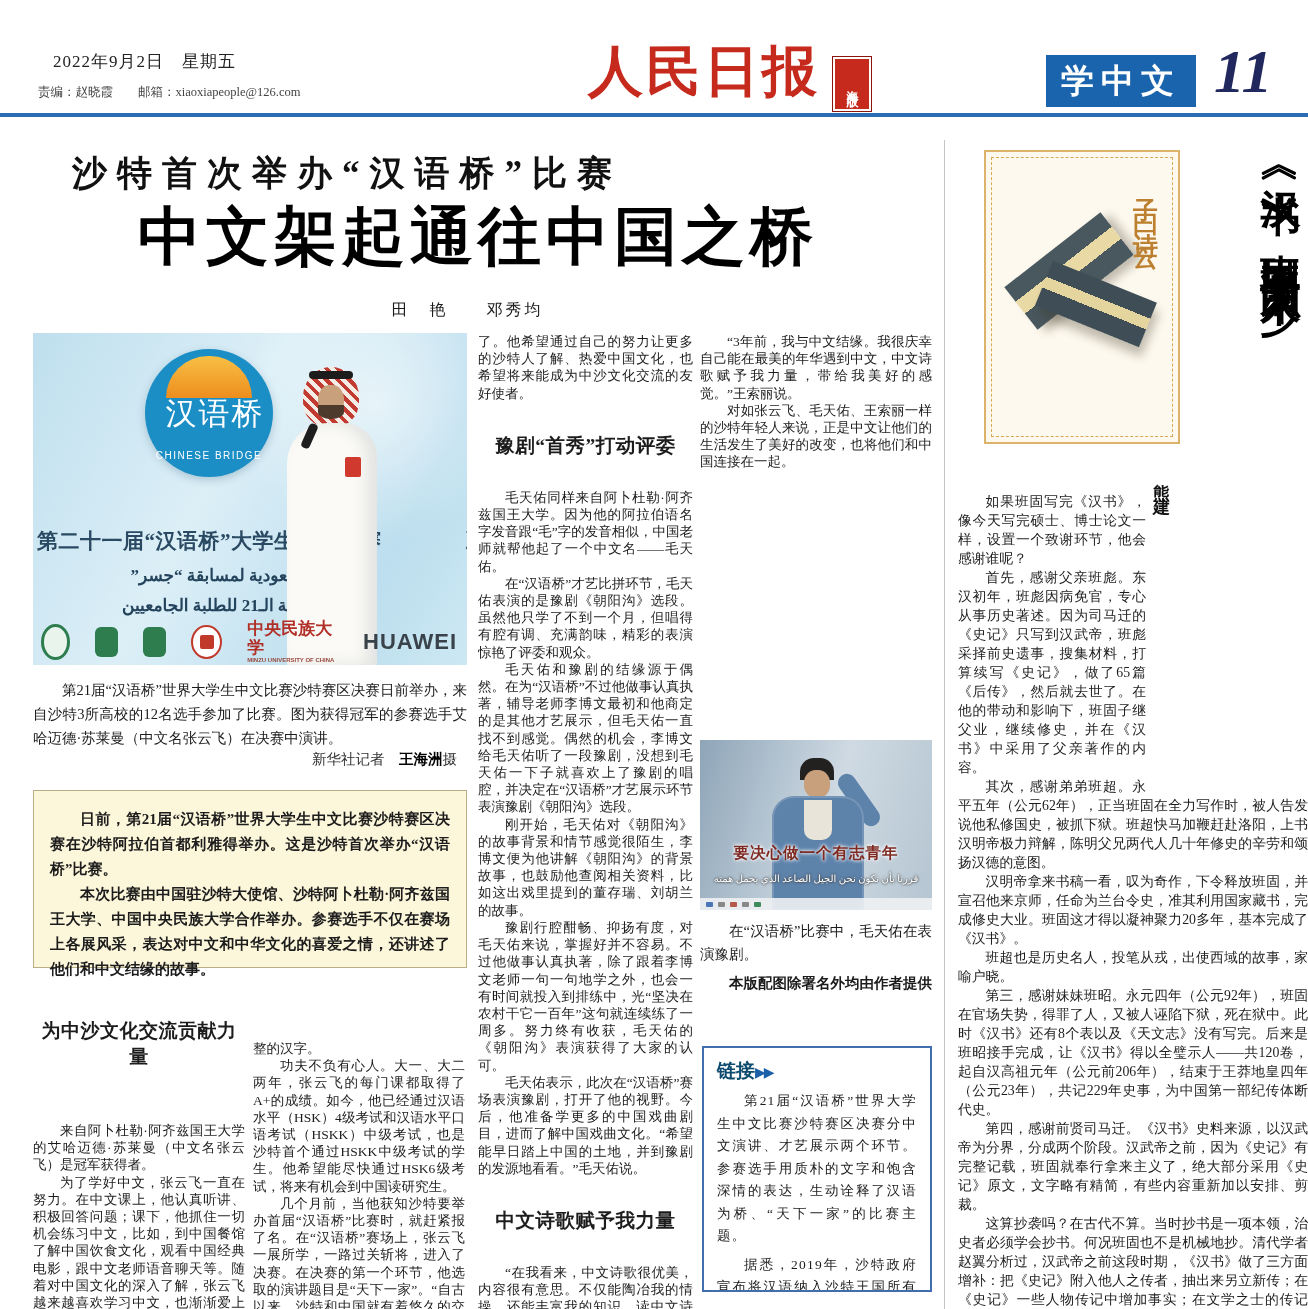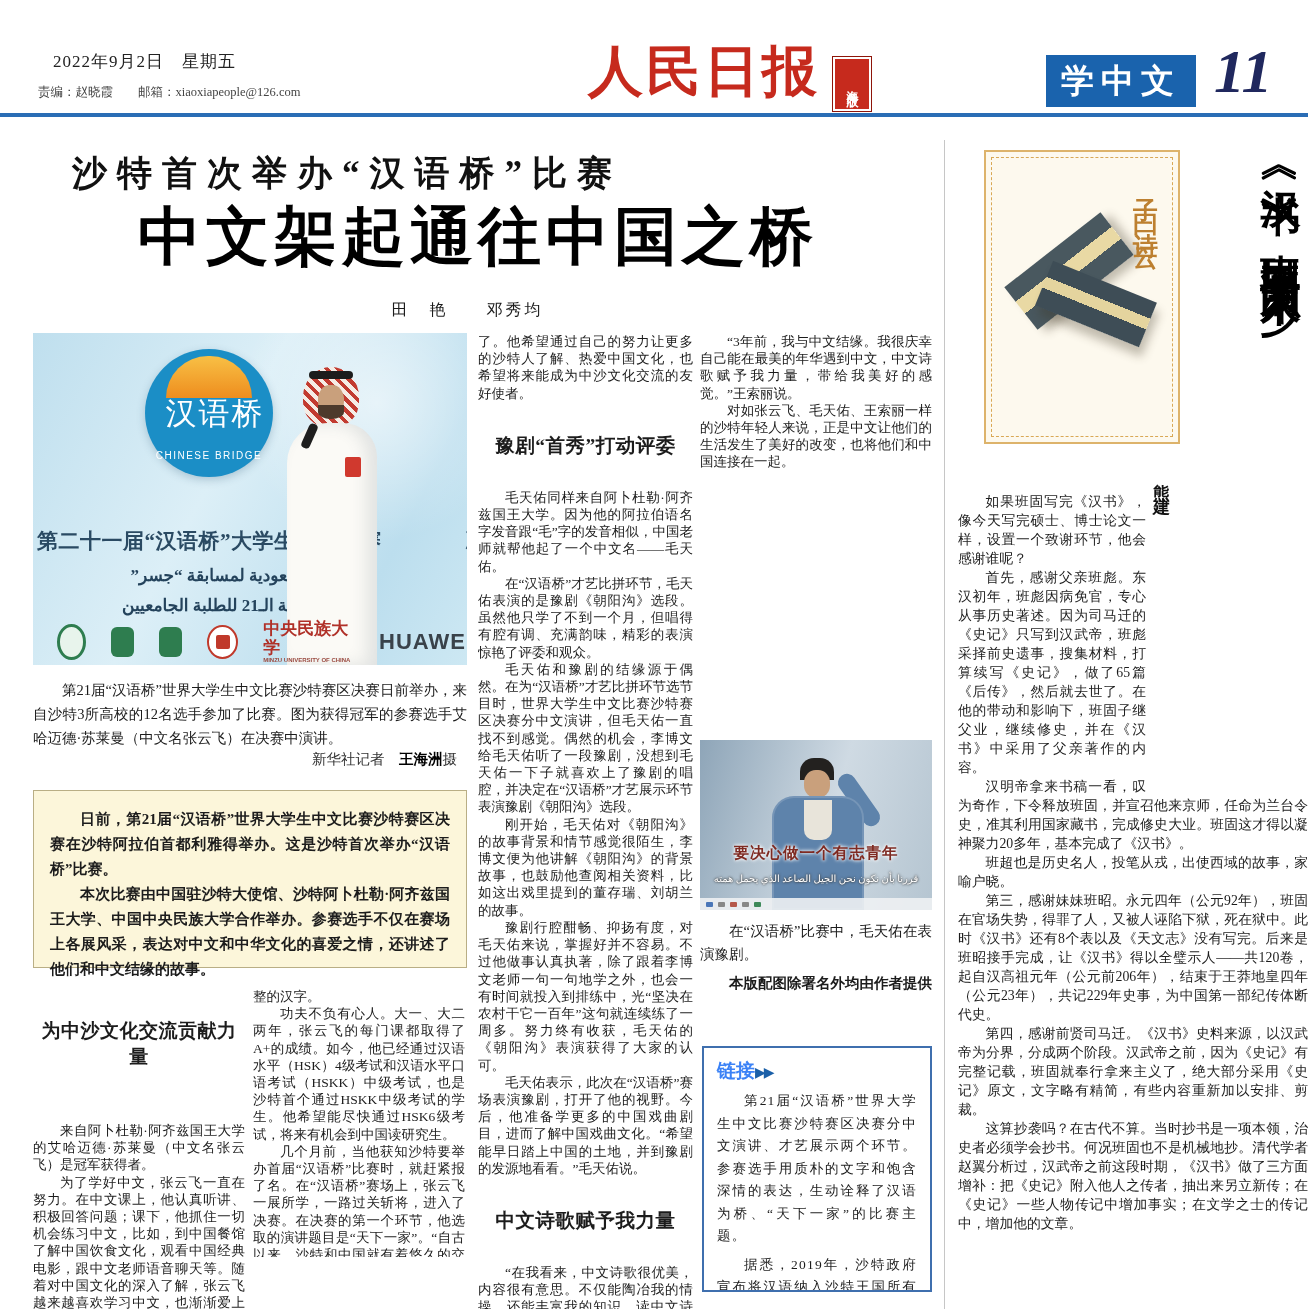--- a/index.html
+++ b/index.html
@@ -45,42 +45,42 @@
   .speaker{left:238px;top:28px;width:126px;height:304px;}
   .ghutra{left:32px;top:6px;width:56px;height:60px;border-radius:50% 50% 42% 42%;
      background:repeating-linear-gradient(45deg,#c23b30 0 4px,#f5ece5 4px 8px);}
   .agal{left:38px;top:10px;width:44px;height:8px;background:#1c1c1c;border-radius:4px;}
   .face{left:47px;top:24px;width:26px;height:32px;background:#c9a07c;border-radius:45% 45% 50% 50%;}
   .beard{left:47px;top:44px;width:26px;height:14px;background:#4d3a2c;border-radius:0 0 50% 50%;}
   .thobe{left:16px;top:62px;width:90px;height:242px;background:#fbfaf6;border-radius:40px 34px 0 0;
      box-shadow:inset -10px 0 16px rgba(70,90,105,.14);}
   .mic{left:34px;top:62px;width:9px;height:26px;background:#1e1e1e;border-radius:4px;transform:rotate(24deg);}
   .badge12{left:74px;top:96px;width:16px;height:20px;background:#d0392e;border-radius:2px;}
-  .p1-logos{left:0;bottom:0;width:434px;height:46px;display:flex;align-items:center;gap:25px;padding-left:8px;box-sizing:border-box;margin-left:16px;}
+  .p1-logos{left:0;bottom:0;width:434px;height:46px;display:flex;align-items:center;gap:25px;padding-left:8px;box-sizing:border-box;}
   .glogo{width:26px;height:30px;background:#2e7d4f;border-radius:6px;}
   .glogo.round{border-radius:50%;background:#e8f4ec;border:3px solid #2e7d4f;}
   .seal{width:30px;height:30px;border-radius:50%;border:2px solid #c0392b;background:#fff;display:flex;align-items:center;justify-content:center;}
   .seal::after{content:"";width:14px;height:14px;background:#c0392b;border-radius:2px;}
   .univ{color:#b03028;font-weight:bold;font-size:17px;line-height:1.1;}
   .univ small{display:block;font-size:6px;color:#9a4a40;font-family:"Liberation Sans",sans-serif;letter-spacing:0;}
   .brand{margin-left:auto;margin-right:10px;font-size:22px;font-weight:bold;color:#39424a;letter-spacing:1px;
      font-family:"Liberation Sans",sans-serif;}
 
   
   .caption1{left:33px;top:678px;width:434px;font-size:14.5px;line-height:24px;text-align:justify;text-indent:2em;}
   .credit1{left:33px;top:750px;width:424px;text-align:right;font-size:14.5px;color:#333;}
   .credit1 b{color:#000;}
   .lede{left:33px;top:790px;width:400px;height:144px;background:#fcf6da;border:1px solid #b9ae85;padding:16px;}
   .lede .p{font-size:15px;line-height:25px;font-weight:bold;}
 
   
   .bodytext .p{font-size:13.5px;line-height:17.2px;}
   .colA{left:33px;top:988px;width:212px;height:321px;overflow:hidden;}
   .col-head1{text-align:center;font-size:19px;font-weight:bold;margin:30px 0 52px;letter-spacing:0.5px;}
-  .colB{left:253px;top:988px;width:212px;height:269px;overflow:hidden;}
+  .colB{left:253px;top:1040px;width:212px;height:269px;overflow:hidden;}
   .col3{left:478px;top:333px;width:215px;height:976px;overflow:hidden;}
   .col-subhead{text-align:center;font-size:19.5px;font-weight:bold;margin:30px 0;letter-spacing:0.5px;}
   .col4{left:700px;top:333px;width:232px;height:402px;overflow:hidden;}
 
   
   .photo2{left:700px;top:740px;width:232px;height:170px;overflow:hidden;
      background:linear-gradient(105deg,#8ea5b8 0%,#cfdae3 55%,#b5c5d1 100%);}
   .mt-hair{left:100px;top:18px;width:34px;height:22px;background:#23211f;border-radius:14px 14px 0 0;}
   .mt-face{left:104px;top:30px;width:26px;height:28px;background:#c9a07c;border-radius:45%;}
   .mt-torso{left:72px;top:56px;width:92px;height:114px;background:#5e83ab;border-radius:22px 22px 0 0;
@@ -93,21 +93,21 @@
      text-shadow:0 0 2px #444,0 0 3px #444;}
   .p2-bar{left:0;bottom:0;width:100%;height:12px;background:rgba(238,241,243,.9);
      display:flex;align-items:center;gap:5px;padding-left:6px;box-sizing:border-box;}
   .p2-dot{width:7px;height:5px;border-radius:1px;}
   .caption2{left:700px;top:920px;width:232px;font-size:14.5px;line-height:23px;text-align:justify;text-indent:2em;}
   .note2{left:700px;top:972px;width:232px;font-size:14.5px;line-height:23px;font-weight:bold;text-indent:2em;text-align:justify;}
 
   
   .linkbox{left:702px;top:1046px;width:230px;height:246px;border:2px solid #3f6fae;box-sizing:border-box;
      padding:10px 13px;overflow:hidden;background:#fff;}
-  .link-label{color:#3b82f6;font-weight:bold;font-size:19px;font-family:Liberation Mono, monospace;}
+  .link-label{color:#0c4a6e;font-weight:bold;font-size:19px;font-family:Liberation Mono, monospace;}
   .link-arrows{color:#1a5fa8;font-size:14px;letter-spacing:-2px;}
   .linkbox .p{font-size:13.5px;line-height:22.5px;letter-spacing:1.2px;margin-top:6px;}
 
   
   .divider-v{left:944px;top:140px;width:1px;height:1169px;background:#c6c6c6;}
   .right-wrap{left:958px;top:148px;width:350px;height:1161px;overflow:hidden;}
   .title-float{float:right;width:118px;height:640px;margin-left:44px;position:relative;}
   .vtitle{position:absolute;right:6px;top:4px;height:636px;writing-mode:vertical-rl;
      font-size:40px;font-weight:bold;letter-spacing:6px;line-height:1.1;color:#000;}
   .vauthor{position:absolute;left:192px;top:322px;writing-mode:vertical-rl;font-size:17px;
@@ -189,21 +189,21 @@
     <p class="p">功夫不负有心人。大一、大二两年，张云飞的每门课都取得了A+的成绩。如今，他已经通过汉语水平（HSK）4级考试和汉语水平口语考试（HSKK）中级考试，也是沙特首个通过HSKK中级考试的学生。他希望能尽快通过HSK6级考试，将来有机会到中国读研究生。</p>
     <p class="p">几个月前，当他获知沙特要举办首届“汉语桥”比赛时，就赶紧报了名。在“汉语桥”赛场上，张云飞一展所学，一路过关斩将，进入了决赛。在决赛的第一个环节，他选取的演讲题目是“天下一家”。“自古以来，沙特和中国就有着悠久的交往历史……”自信真诚的演讲打动了评委。</p>
 
   </div>
 
   <div class="abs col3 bodytext">
     <p class="p cont">了。他希望通过自己的努力让更多的沙特人了解、热爱中国文化，也希望将来能成为中沙文化交流的友好使者。</p>
     <div class="col-subhead">豫剧“首秀”打动评委</div>
     <p class="p">毛天佑同样来自阿卜杜勒·阿齐兹国王大学。因为他的阿拉伯语名字发音跟“毛”字的发音相似，中国老师就帮他起了一个中文名——毛天佑。</p>
     <p class="p">在“汉语桥”才艺比拼环节，毛天佑表演的是豫剧《朝阳沟》选段。虽然他只学了不到一个月，但唱得有腔有调、充满韵味，精彩的表演惊艳了评委和观众。</p>
-    <p class="p">毛天佑和豫剧的结缘源于偶然。在为“汉语桥”才艺比拼环节选节目时，世界大学生中文比赛沙特赛区决赛分中文演讲，但毛天佑一直找不到感觉。偶然的机会，李博文给毛天佑听了一段豫剧，没想到毛天佑一下子就喜欢上了豫剧的唱腔，并决定在“汉语桥”才艺展示环节表演豫剧《朝阳沟》选段。</p>
+    <p class="p">毛天佑和豫剧的结缘源于偶然。在为“汉语桥”不过他做事认真执著，辅导老师李博文最初和他商定的是其他才艺展示，但毛天佑一直找不到感觉。偶然的机会，李博文给毛天佑听了一段豫剧，没想到毛天佑一下子就喜欢上了豫剧的唱腔，并决定在“汉语桥”才艺展示环节表演豫剧《朝阳沟》选段。</p>
     <p class="p">刚开始，毛天佑对《朝阳沟》的故事背景和情节感觉很陌生，李博文便为他讲解《朝阳沟》的背景故事，也鼓励他查阅相关资料，比如这出戏里提到的董存瑞、刘胡兰的故事。</p>
     <p class="p">豫剧行腔酣畅、抑扬有度，对毛天佑来说，掌握好并不容易。不过他做事认真执著，除了跟着李博文老师一句一句地学之外，也会一有时间就投入到排练中，光“坚决在农村干它一百年”这句就连续练了一周多。努力终有收获，毛天佑的《朝阳沟》表演获得了大家的认可。</p>
     <p class="p">毛天佑表示，此次在“汉语桥”赛场表演豫剧，打开了他的视野。今后，他准备学更多的中国戏曲剧目，进而了解中国戏曲文化。“希望能早日踏上中国的土地，并到豫剧的发源地看看。”毛天佑说。</p>
     <div class="col-subhead">中文诗歌赋予我力量</div>
     <p class="p">“在我看来，中文诗歌很优美，内容很有意思。不仅能陶冶我的情操，还能丰富我的知识。读中文诗能带给我美妙和放松的感受。”参加“汉语桥”比赛时正读大三的王索丽在谈到中文诗歌时，充满了感情。</p>
 
   </div>
 
   <div class="abs col4 bodytext">
     <p class="p">“3年前，我与中文结缘。我很庆幸自己能在最美的年华遇到中文，中文诗歌赋予我力量，带给我美好的感觉。”王索丽说。</p>
@@ -243,20 +243,21 @@
       <div class="vtitle">《汉书》：班固要谢的人不少</div>
     </div>
     <div class="abs vauthor">熊建</div>
     <div class="stamp">
       <div class="bk bk1"></div>
       <div class="bk bk2"></div>
       <div class="stamp-label">子曰诗云</div>
     </div>
     <p class="p">如果班固写完《汉书》，像今天写完硕士、博士论文一样，设置一个致谢环节，他会感谢谁呢？</p>
     <p class="p">首先，感谢父亲班彪。东汉初年，班彪因病免官，专心从事历史著述。因为司马迁的《史记》只写到汉武帝，班彪采择前史遗事，搜集材料，打算续写《史记》，做了65篇《后传》，然后就去世了。在他的带动和影响下，班固子继父业，继续修史，并在《汉书》中采用了父亲著作的内容。</p>
+    <p class="p">其次，感谢弟弟班超。永平五年（公元62年），正当班固在全力写作时，被人告发说他私修国史，被抓下狱。班超快马加鞭赶赴洛阳，上书汉明帝极力辩解，陈明父兄两代人几十年修史的辛劳和颂扬汉德的意图。</p>
     <p class="p">汉明帝拿来书稿一看，叹为奇作，下令释放班固，并宣召他来京师，任命为兰台令史，准其利用国家藏书，完成修史大业。班固这才得以凝神聚力20多年，基本完成了《汉书》。</p>
     <p class="p">班超也是历史名人，投笔从戎，出使西域的故事，家喻户晓。</p>
     <p class="p">第三，感谢妹妹班昭。永元四年（公元92年），班固在官场失势，得罪了人，又被人诬陷下狱，死在狱中。此时《汉书》还有8个表以及《天文志》没有写完。后来是班昭接手完成，让《汉书》得以全璧示人——共120卷，起自汉高祖元年（公元前206年），结束于王莽地皇四年（公元23年），共记229年史事，为中国第一部纪传体断代史。</p>
     <p class="p">第四，感谢前贤司马迁。《汉书》史料来源，以汉武帝为分界，分成两个阶段。汉武帝之前，因为《史记》有完整记载，班固就奉行拿来主义了，绝大部分采用《史记》原文，文字略有精简，有些内容重新加以安排、剪裁。</p>
     <p class="p">这算抄袭吗？在古代不算。当时抄书是一项本领，治史者必须学会抄书。何况班固也不是机械地抄。清代学者赵翼分析过，汉武帝之前这段时期，《汉书》做了三方面增补：把《史记》附入他人之传者，抽出来另立新传；在《史记》一些人物传记中增加事实；在文学之士的传记中，增加他的文章。</p>
 
   </div>
 
 </div>
 

